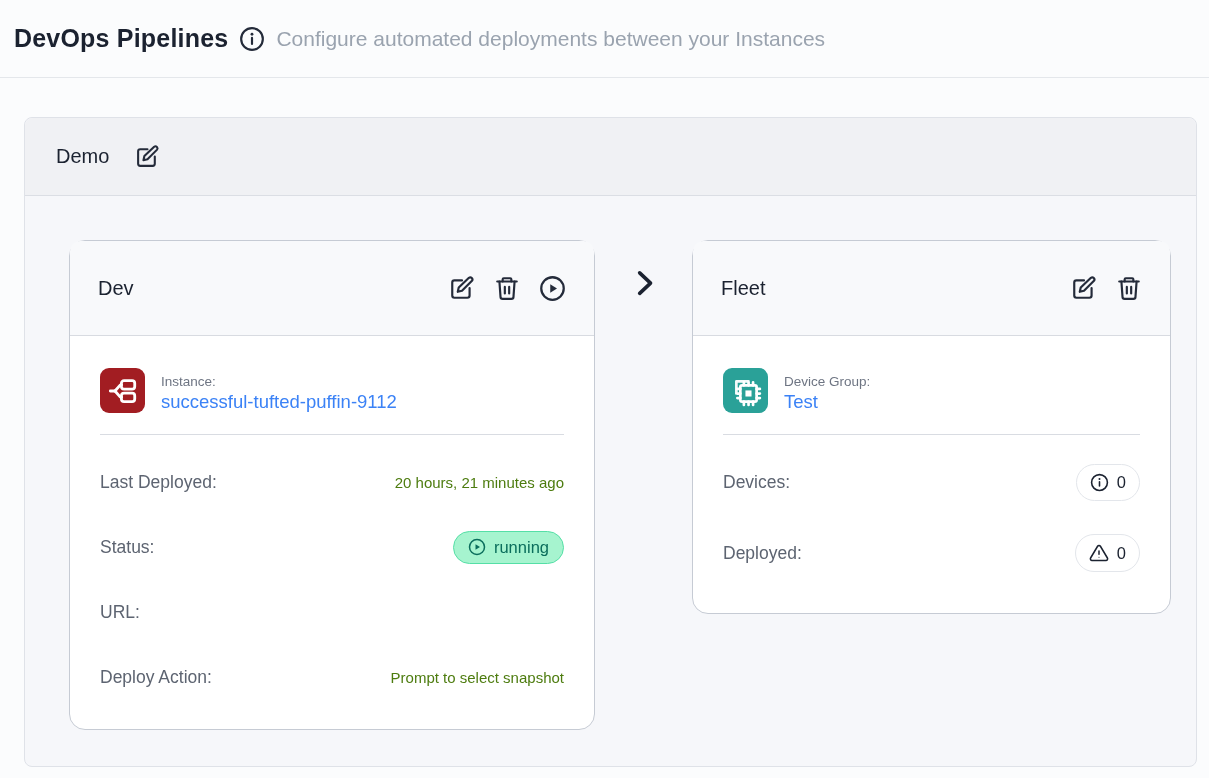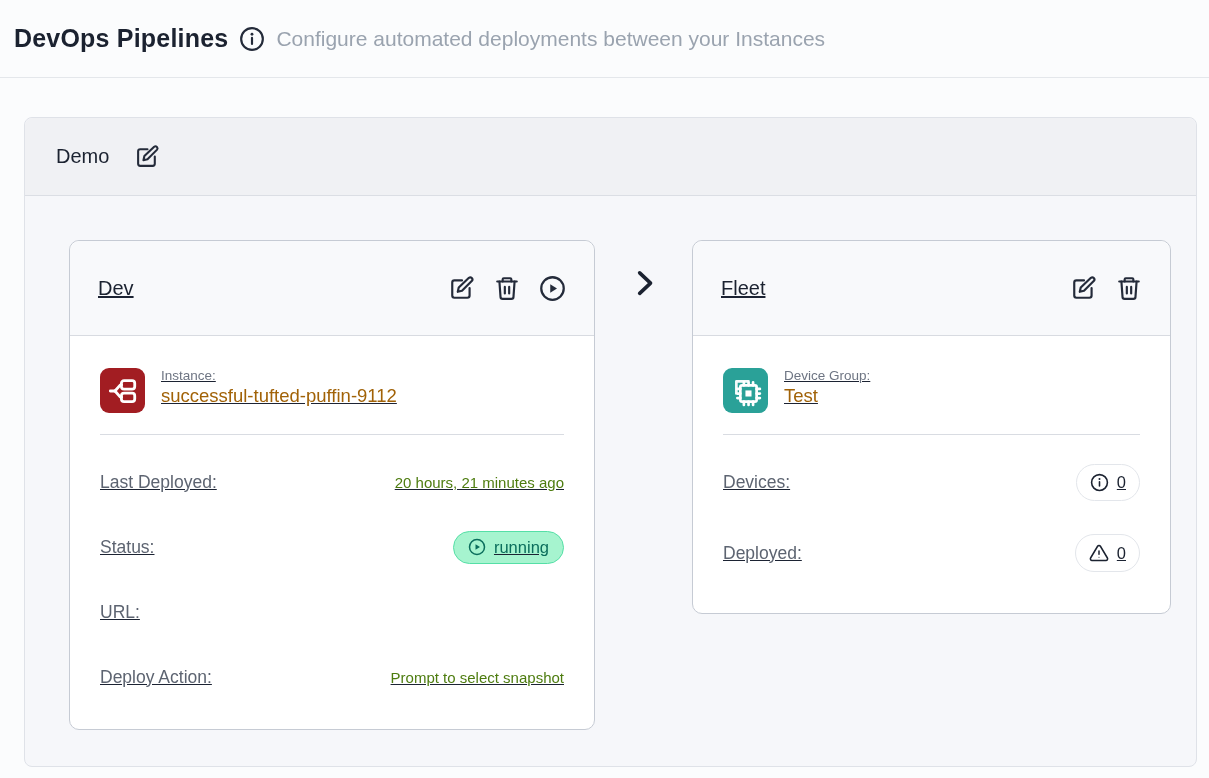--- a/index.html
+++ b/index.html
@@ -50,49 +50,48 @@
 
   .panel-body {
     padding:44px 0 0 44px;
     display:flex; align-items:flex-start;
   }
 
   
   .card {
     background:#fff;
     border:1px solid #c6cbd4;
-    border-radius:10px;
-    text-decoration:underline;
+    border-radius:16px;
   }
   .card.dev { width:526px; height:490px; }
   .card.fleet { width:479px; height:374px; }
   .card-header {
     height:95px;
     background:#f8f9fb;
     border-bottom:1px solid #d8dbe1;
     border-radius:10px 10px 0 0;
     display:flex; align-items:center; justify-content:space-between;
     padding:0 28px;
   }
   .card-title { font-size:20px; color:#1b2230; }
   .card-actions { display:flex; align-items:center; gap:19px; }
 
   .card-body { padding:32px 30px 0 30px; }
 
-  .entity-row { display:flex; align-items:flex-start; gap:16px; }
+  .entity-row { display:flex; align-items:flex-end; gap:16px; }
   .entity-icon {
     width:45px; height:45px; border-radius:9px;
     display:flex; align-items:center; justify-content:center;
     flex:0 0 auto;
   }
   .entity-icon.instance { background:#a21d22; }
   .entity-icon.device   { background:#2aa198; }
   .entity-text { display:flex; flex-direction:column; gap:2px; }
   .entity-label { font-size:13.5px; color:#6e7583; }
-  .entity-name  { font-size:18.5px; color:#a16207; }
+  .entity-name  { font-size:18.5px; color:#3b82f6; }
 
   .divider { border:none; border-top:1px solid #d9dce2; margin:21px 0 0 0; }
 
   .kv-row {
     display:flex; align-items:center; justify-content:space-between;
     margin-top:29px; min-height:36px;gap:6px;
   }
   .kv-label { font-size:17.5px; color:#5d6471; }
   .kv-value { font-size:15px; color:#4d7c0f; }
 

